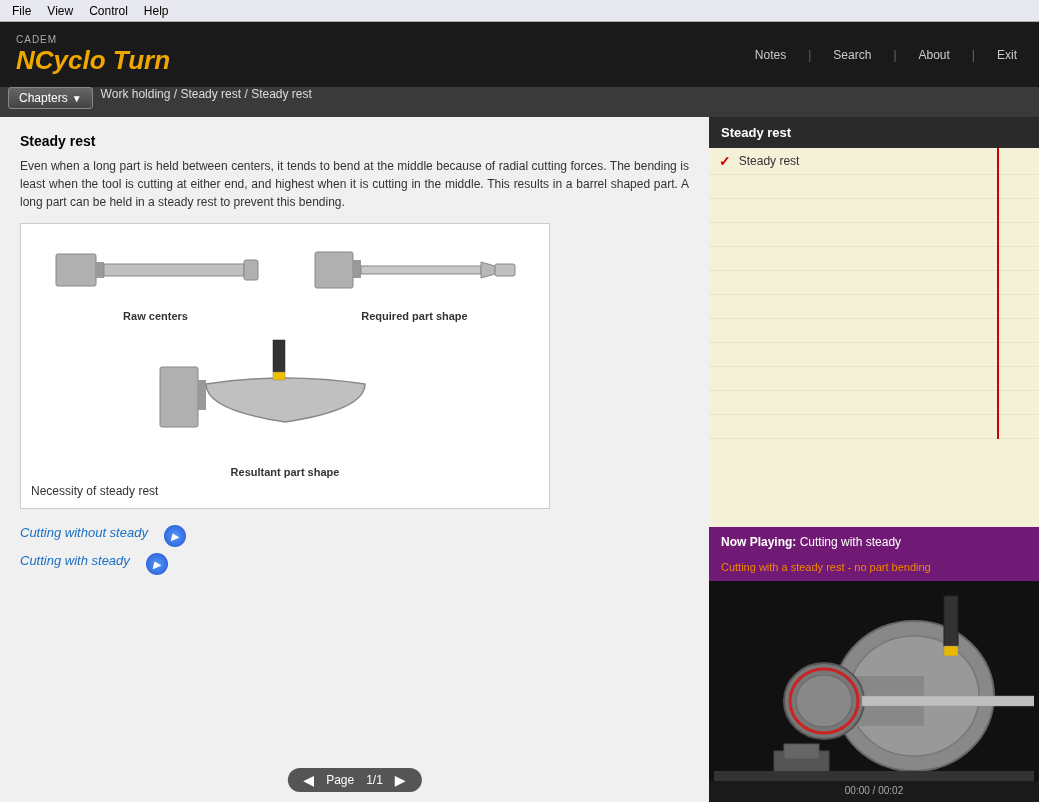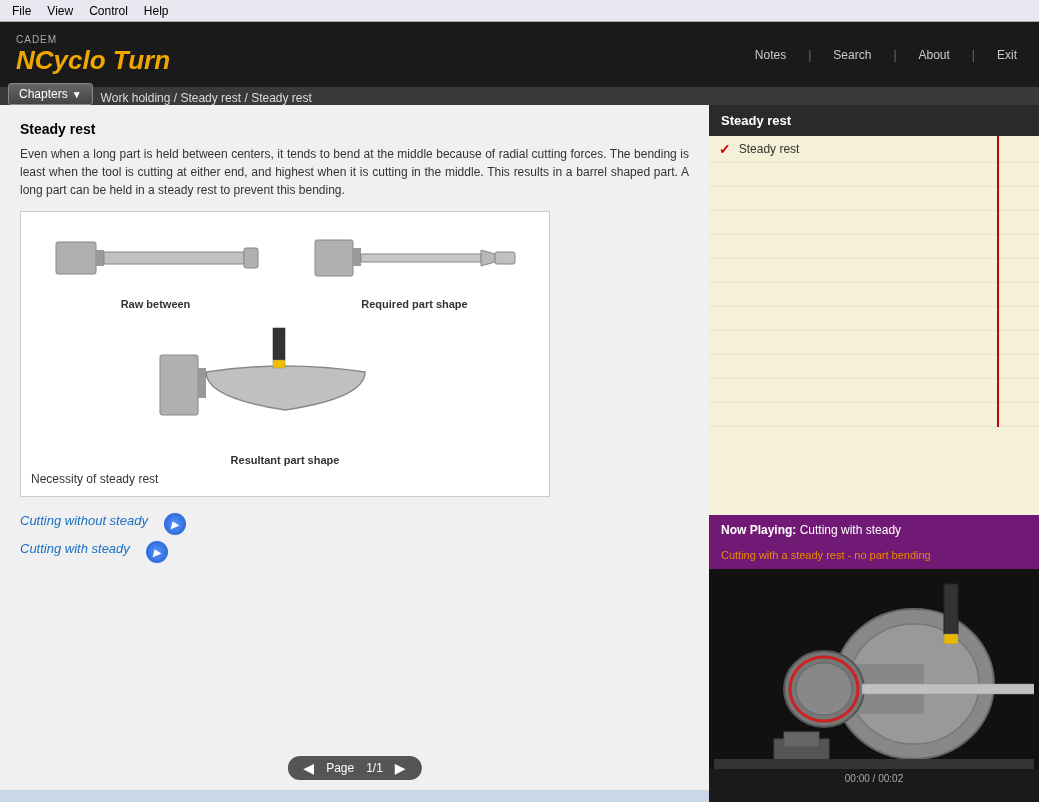--- a/index.html
+++ b/index.html
@@ -12,21 +12,21 @@
     
     #header { background: #1a1a1a; height: 65px; display: flex; align-items: center; justify-content: space-between; padding: 17px 16px; }
     #logo { display: flex; flex-direction: column; }
     #logo-cadem { font-size: 10px; color: #aaa; letter-spacing: 1px; }
     #logo-ncyclo { font-size: 26px; color: #f0a800; font-weight: bold; font-style: italic; }
     #header-nav { display: flex; align-items: center; gap: 16px; color: #ccc; font-size: 12px; }
     .header-nav-item { color: #ccc; cursor: pointer; padding: 0 6px; }
     .header-nav-sep { color: #666; }
 
     
-    #toolbar { background: #3a3a3a; height: 18px; display: flex; align-items: flex-end; padding: 0 8px; gap: 8px; }
+    #toolbar { background: #3a3a3a; height: 30px; display: flex; align-items: flex-start; padding: 0 8px; gap: 8px; }
     #chapters-btn { background: linear-gradient(to bottom, #666, #444); border: 1px solid #888; border-radius: 3px; color: #fff; font-size: 12px; padding: 3px 10px; cursor: pointer; display: flex; align-items: center; gap: 4px; }
     #chapters-btn .arrow { font-size: 10px; }
     #breadcrumb { color: #ddd; font-size: 12px; }
 
     
     #main { display: flex; height: calc(802px - 22px - 65px - 30px); }
 
     
     #content { flex: 1; background: #f0f0f0; padding: 16px 20px; overflow-y: auto; position: relative; }
     #content h2 { font-size: 14px; font-weight: bold; color: #000; margin-bottom: 8px; }
@@ -125,21 +125,21 @@
         <div class="image-cell">
           <svg width="210" height="70">
 
             <rect x="5" y="20" width="40" height="32" rx="2" fill="#b0b0b0" stroke="#888" stroke-width="1"></rect>
             <rect x="45" y="28" width="8" height="16" fill="#999"></rect>
 
             <rect x="53" y="30" width="140" height="12" fill="#c0c0c0" stroke="#888" stroke-width="1"></rect>
 
             <rect x="193" y="26" width="14" height="20" rx="2" fill="#b0b0b0" stroke="#888" stroke-width="1"></rect>
           </svg>
-          <span class="img-label">Raw between</span>
+          <span class="img-label">Raw centers</span>
         </div>
 
         <div class="image-cell">
           <svg width="210" height="70">
 
             <rect x="5" y="18" width="38" height="36" rx="2" fill="#b0b0b0" stroke="#888" stroke-width="1"></rect>
             <rect x="43" y="26" width="8" height="18" fill="#999"></rect>
 
             <rect x="51" y="32" width="120" height="8" fill="#c8c8c8" stroke="#888" stroke-width="1"></rect>
 

